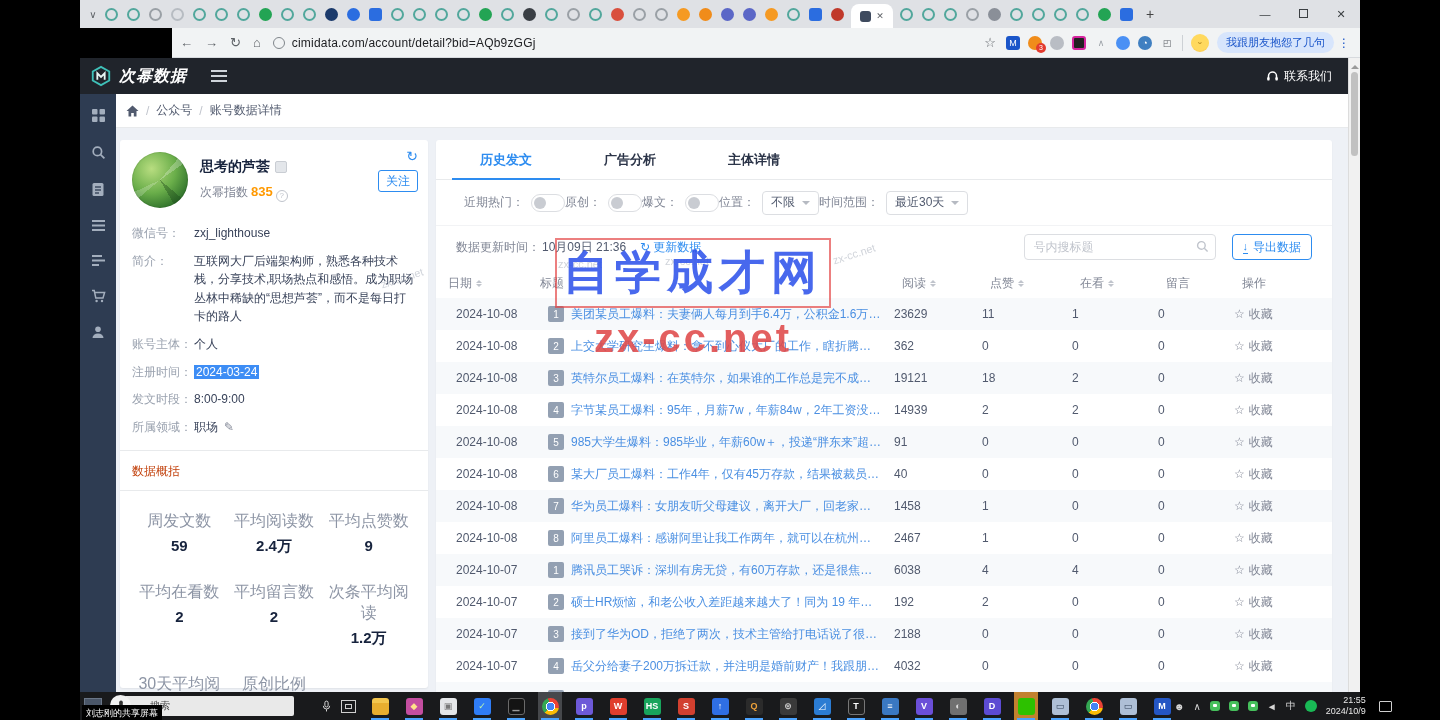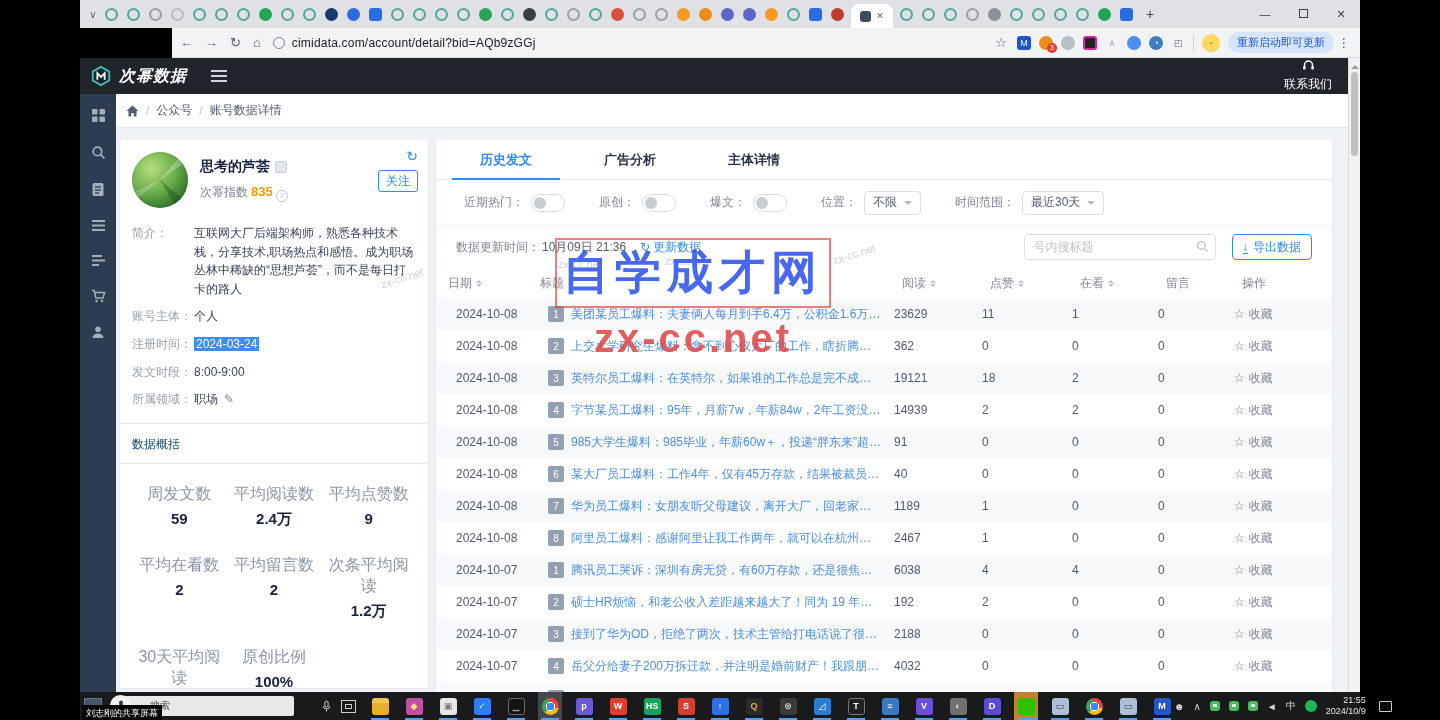--- a/index.html
+++ b/index.html
@@ -49,21 +49,21 @@
   .page-inner{position:absolute;left:0;top:0;bottom:0;right:12px;overflow:hidden;}
   .site-header{height:36px;background:#20242b;display:flex;align-items:center;padding:0 16px 0 10px;}
   .logo{display:flex;align-items:center;gap:7px;}
   .logo-text{color:#fff;font-size:16px;font-weight:bold;font-style:italic;letter-spacing:1px;}
   .burger{margin-left:24px;display:flex;flex-direction:column;gap:3px;}
   .burger i{display:block;width:16px;height:2px;background:#cfd4da;}
   .hsearch{margin-left:78px;width:205px;height:24px;background:#323945;border-radius:13px;
     display:flex;align-items:center;padding:0 10px;}
   .hsearch input{flex:1;background:transparent;border:none;outline:none;font-size:11px;color:#cfd4da;}
   .hsearch input::placeholder{color:#7a828e;}
-  .contact{margin-left:auto;display:flex;align-items:center;gap:5px;color:#fff;font-size:12px;flex-direction:column;}
+  .contact{margin-left:auto;display:flex;align-items:center;gap:5px;color:#fff;font-size:12px;}
 
   .below{display:flex;height:calc(100% - 36px);}
   .vnav{width:36px;background:#2e3c52;display:flex;flex-direction:column;align-items:center;padding-top:14px;gap:22px;flex:none;}
   .vnav .vic{opacity:.85;}
   .content{flex:1;position:relative;overflow:hidden;}
   .breadcrumb{height:34px;background:#fff;display:flex;align-items:center;gap:7px;padding-left:10px;
     font-size:12px;color:#515a6e;border-bottom:1px solid #e8eaec;}
   .bc-sep{color:#c0c4cc;}
   .cards{display:flex;gap:8px;padding:12px 16px 0 4px;align-items:flex-start;}
 
@@ -86,33 +86,33 @@
   .p-index b{color:#ff9900;font-size:13px;margin:16px 3px;}
   .help-ic{display:inline-flex;width:12px;height:12px;border:1px solid #c0c4cc;border-radius:50%;
     color:#c0c4cc;font-size:8px;align-items:center;justify-content:center;vertical-align:-2px;}
   .fields{margin-top:16px;display:flex;flex-direction:column;gap:9px;}
   .frow{display:flex;line-height:1.55;}
   .flabel{color:#9aa2af;flex:none;width:62px;}
   .fval{color:#39435a;flex:1;}
   .sel-date{background:#3d8df5;color:#fff;padding:0 2px;}
   .edit-ic{color:#808695;margin-left:6px;}
   .p-div{height:1px;background:#e8eaec;margin:14px -12px 0 -12px;}
-  .sum-title{margin-top:12px;color:#0c4a6e;font-size:12px;}
+  .sum-title{margin-top:12px;color:#c2410c;font-size:12px;}
   .sum-div{height:1px;background:#e8eaec;margin:10px -12px 0 -12px;}
   .stats{display:grid;grid-template-columns:repeat(3,1fr);row-gap:26px;margin-top:20px;text-align:center;}
   .stat .sl{color:#8d95a5;font-size:16px;}
   .stat .sv{color:#17233d;font-size:15px;font-weight:bold;margin-top:5px;}
 
   
   .mcard{flex:1;background:#fff;border-radius:3px;box-shadow:0 1px 2px rgba(0,0,0,.06);height:600px;overflow:hidden;}
   .mtabs{height:40px;border-bottom:1px solid #e8eaec;display:flex;align-items:stretch;padding-left:8px;}
   .mtab{padding:0 36px;display:flex;align-items:center;font-size:13px;font-weight:bold;color:#2b3448;position:relative;}
   .mtab.active{color:#2d8cf0;}
   .mtab.active::after{content:"";position:absolute;left:8px;right:8px;bottom:-1px;height:2px;background:#2d8cf0;}
-  .filters{height:46px;display:flex;align-items:center;gap:34px;padding:0 28px;font-size:12px;color:#808695;
+  .filters{height:46px;display:flex;align-items:center;padding:0 28px;font-size:12px;color:#808695;
     border-bottom:1px solid #f2f3f5;}
   .fgroup{display:flex;align-items:center;gap:7px;}
   .tg{width:34px;height:18px;border:1px solid #dcdee2;border-radius:10px;background:#fff;position:relative;flex:none;}
   .tg::after{content:"";position:absolute;left:2px;top:2px;width:12px;height:12px;border-radius:50%;background:#c9ccd2;}
   .sel{height:24px;border:1px solid #dcdee2;border-radius:4px;display:inline-flex;align-items:center;
     padding:0 8px;color:#515a6e;gap:7px;background:#fff;}
   .caret{width:0;height:0;border:4px solid transparent;border-top-color:#b6bac2;margin-top:4px;}
   .update-row{height:42px;display:flex;align-items:center;padding:0 20px;font-size:12px;}
   .upd-label{color:#808695;}
   .upd-time{color:#515a6e;margin-left:2px;}
@@ -273,21 +273,21 @@
         </span>
       <span class="ext round" style="background:#b9bdc4" data-name="extension-gray-icon"></span>
       <span class="ext" style="background:#222;border:2px solid #d6249f" data-name="extension-camera-icon"></span>
       <span class="ext" style="color:#9aa0a6" data-name="extension-chevron-icon">∧</span>
       <span class="ext round" style="background:#4a90f4" data-name="extension-cloud-icon"></span>
       <span class="ext round" style="background:#3f7fc1" data-name="extension-clock-icon">◔</span>
       <span class="ext" style="color:#5f6368" data-name="extensions-puzzle-icon">◰</span>
     </span>
     <span class="tb-div" data-name="toolbar-divider"></span>
     <span class="avatar-chip" data-name="profile-avatar">ᵕ</span>
-    <span class="updpill" data-name="update-chrome-button">重新启动即可更新</span>
+    <span class="updpill" data-name="update-chrome-button">我跟朋友抱怨了几句</span>
     <span class="menu-dots" data-name="browser-menu-icon">⋮</span>
   </div>
 
   <div class="page" data-name="web-page">
     <div class="page-inner" data-name="page-inner">
 
       <div class="site-header" data-name="site-header">
         <span class="logo" data-name="site-logo">
           <svg width="22" height="22" viewBox="0 0 24 24" data-name="cimi-logo-icon">
             <path d="M12 2 L21 7 V17 L12 22 L3 17 V7 Z" fill="none" stroke="#3fc1b9" stroke-width="2"></path>
@@ -385,20 +385,24 @@
                   <div class="p-name-line">
                     <span class="p-name" data-name="account-name">思考的芦荟</span>
                     <span class="acct-badge" data-name="account-type-icon"></span>
                   </div>
                   <div class="p-index" data-name="cimi-index">
                     <span data-name="cimi-index-label">次幂指数</span><b data-name="cimi-index-value">835</b><span class="help-ic" data-name="help-icon">?</span>
                   </div>
                 </div>
               </div>
               <div class="fields">
+                <div class="frow" data-name="field-wechat-id">
+                  <span class="flabel" data-name="field-label">微信号：</span>
+                  <span class="fval" data-name="field-value">zxj_lighthouse</span>
+                </div>
                 <div class="frow" data-name="field-intro">
                   <span class="flabel" data-name="field-label">简介：</span>
                   <span class="fval" data-name="field-value">互联网大厂后端架构师，熟悉各种技术栈，分享技术,职场热点和感悟。成为职场丛林中稀缺的“思想芦荟”，而不是每日打卡的路人</span>
                 </div>
                 <div class="frow" data-name="field-subject">
                   <span class="flabel" data-name="field-label">账号主体：</span>
                   <span class="fval" data-name="field-value">个人</span>
                 </div>
                 <div class="frow" data-name="field-register-date">
                   <span class="flabel" data-name="field-label">注册时间：</span>
@@ -638,21 +642,21 @@
                     <span data-name="favorite-label">收藏</span>
                   </span>
                 </div>
 
                 <div class="trow" data-name="table-row">
                   <span class="c-date" data-name="article-date">2024-10-08</span>
                   <span class="c-title">
                     <span class="seq" data-name="position-badge">7</span>
                     <span class="t-link" data-name="article-title-link">华为员工爆料：女朋友听父母建议，离开大厂，回老家村里当老师，月薪1500...</span>
                   </span>
-                  <span class="c-r1" data-name="read-count">1189</span>
+                  <span class="c-r1" data-name="read-count">1458</span>
                   <span class="c-r2" data-name="like-count">1</span>
                   <span class="c-r3" data-name="look-count">0</span>
                   <span class="c-r4" data-name="comment-count">0</span>
                   <span class="c-act" data-name="favorite-button">
                     <span class="fav-star" data-name="star-icon">☆</span>
                     <span data-name="favorite-label">收藏</span>
                   </span>
                 </div>
 
                 <div class="trow" data-name="table-row">

